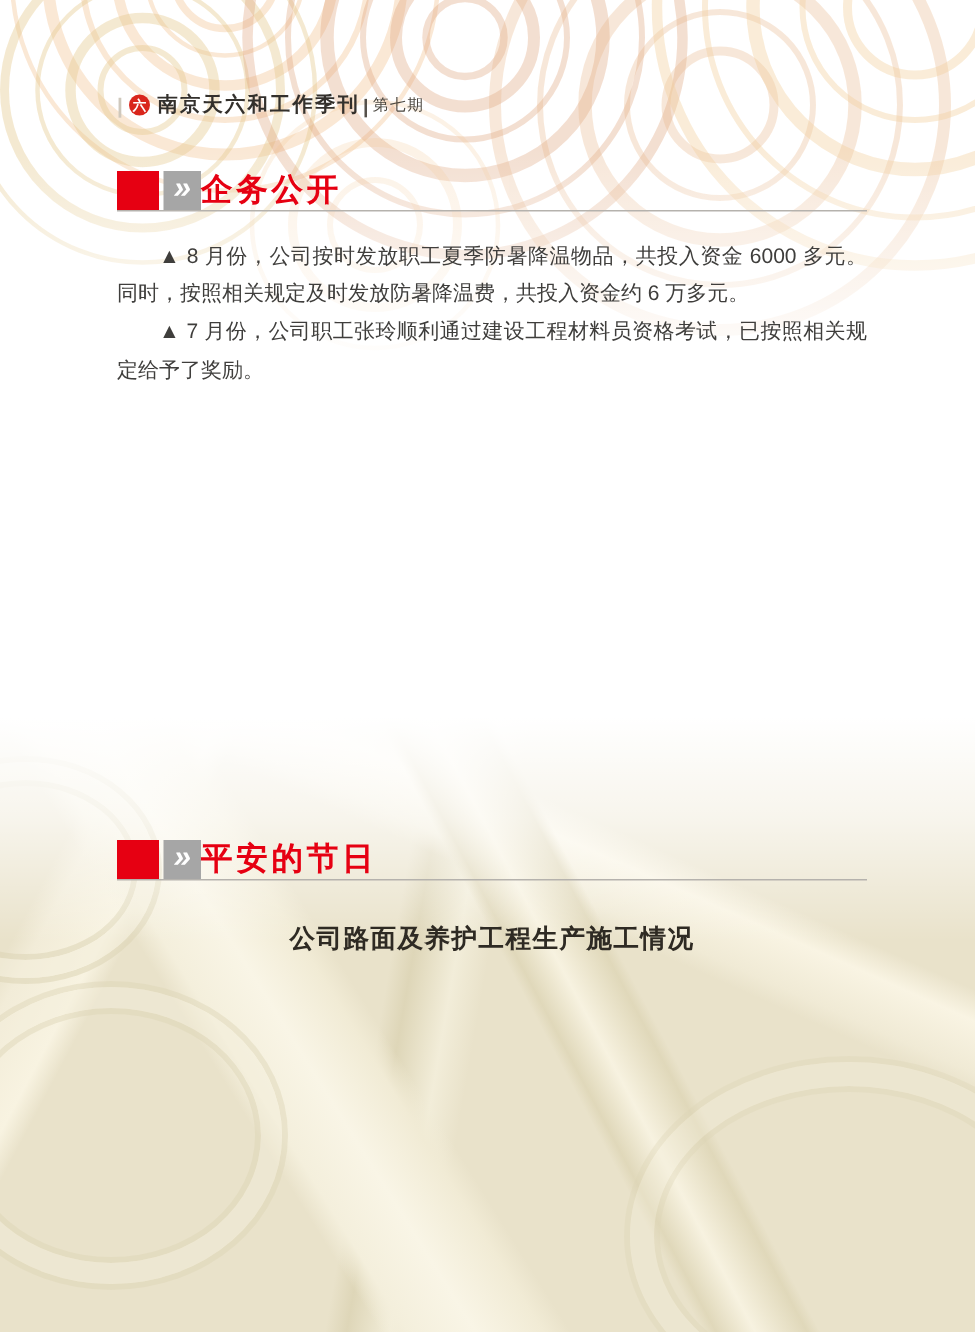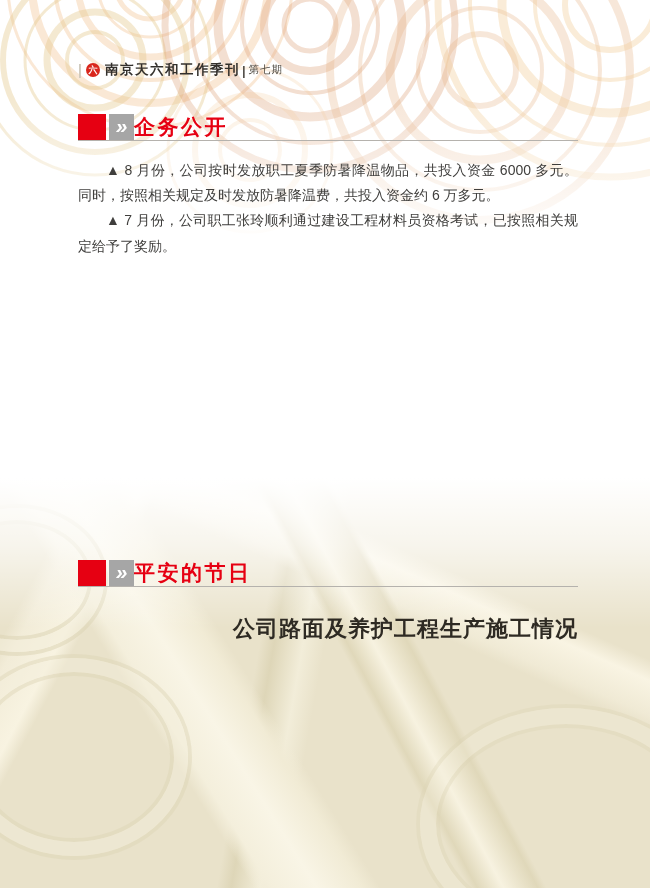--- a/index.html
+++ b/index.html
@@ -79,22 +79,22 @@
   .body-block {
     position:absolute; left:78px; width:500px; z-index:2;
     font-size:14px; line-height:25.2px; color:#3f3e3c; text-align:justify;
   }
   .body-block p { margin:0; text-indent:2em; }
   .body1 { top:158px; }
   .body2 { top:654px; }
 
   .subtitle {
     position:absolute; left:78px; top:614px; width:500px; z-index:2;
-    text-align:right; font-family:"Liberation Serif", serif;
-    font-size:22px; font-weight:bold; color:#2e2a23; letter-spacing:1px;
+    text-align:center; font-family:"Liberation Serif", serif;
+    font-size:17px; font-weight:bold; color:#2e2a23; letter-spacing:1px;
   }
 </style>
 </head>
 <body>
 
 <div class="page">
 
   <svg class="swirls" width="650" height="330" viewBox="0 0 650 330" aria-hidden="true">
     <g fill="none" stroke="#f0b478" opacity=".30">
       <circle cx="150" cy="-15" r="34" stroke-width="5"></circle>

